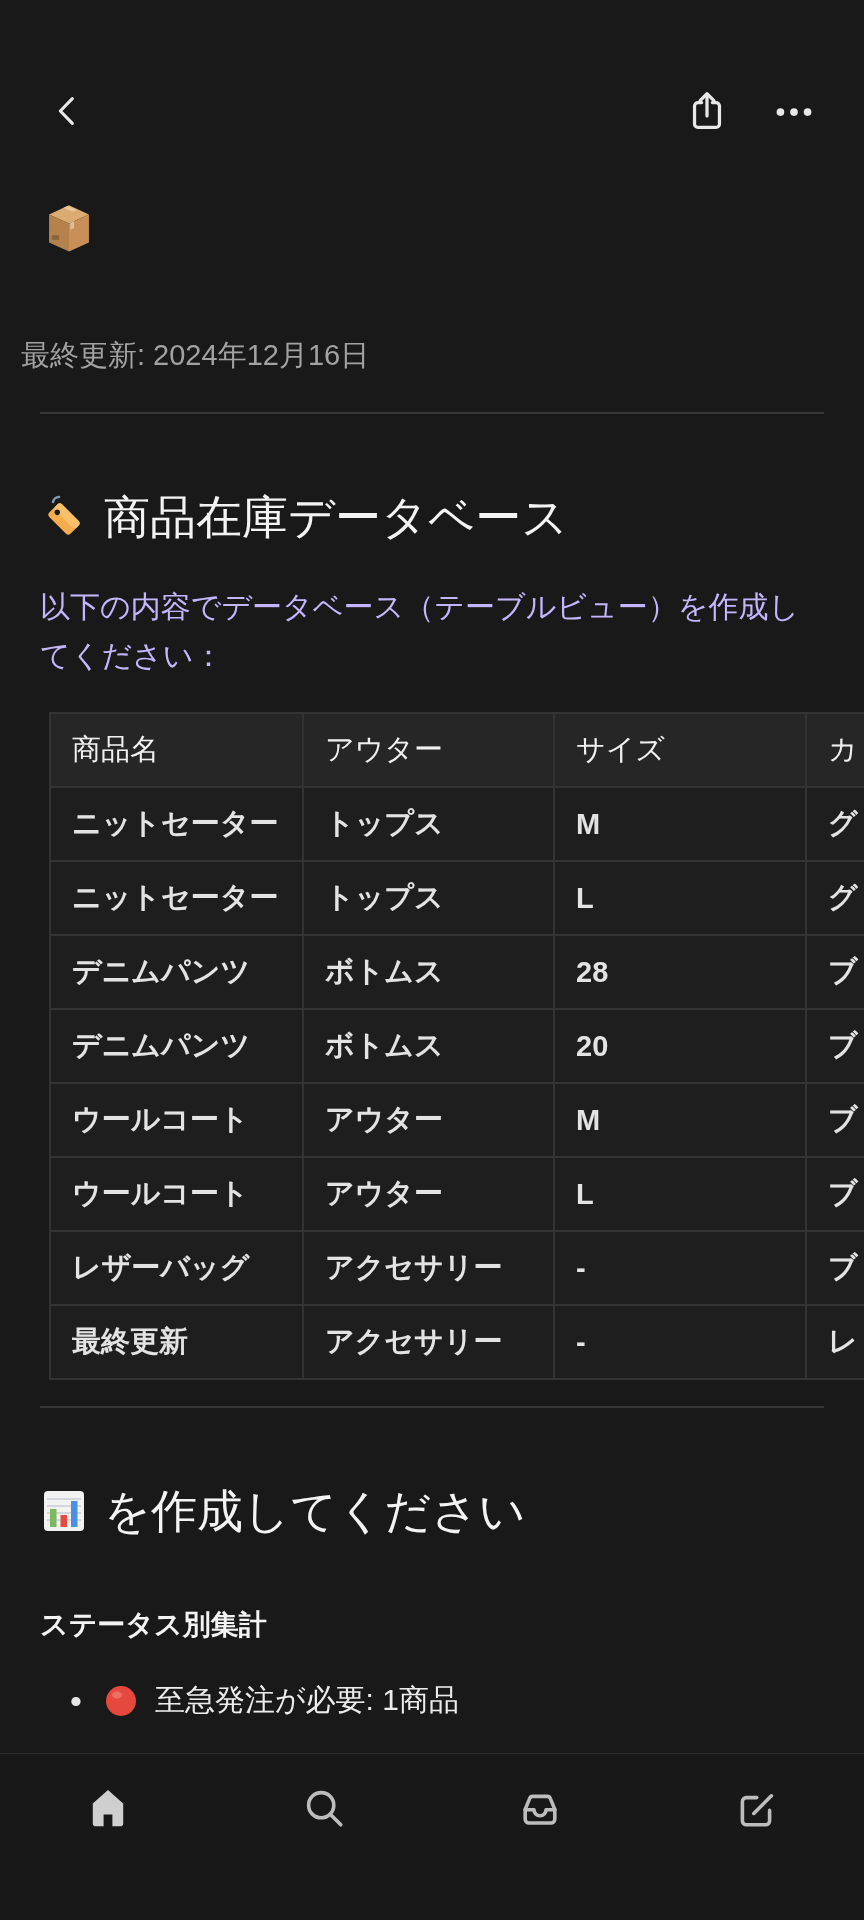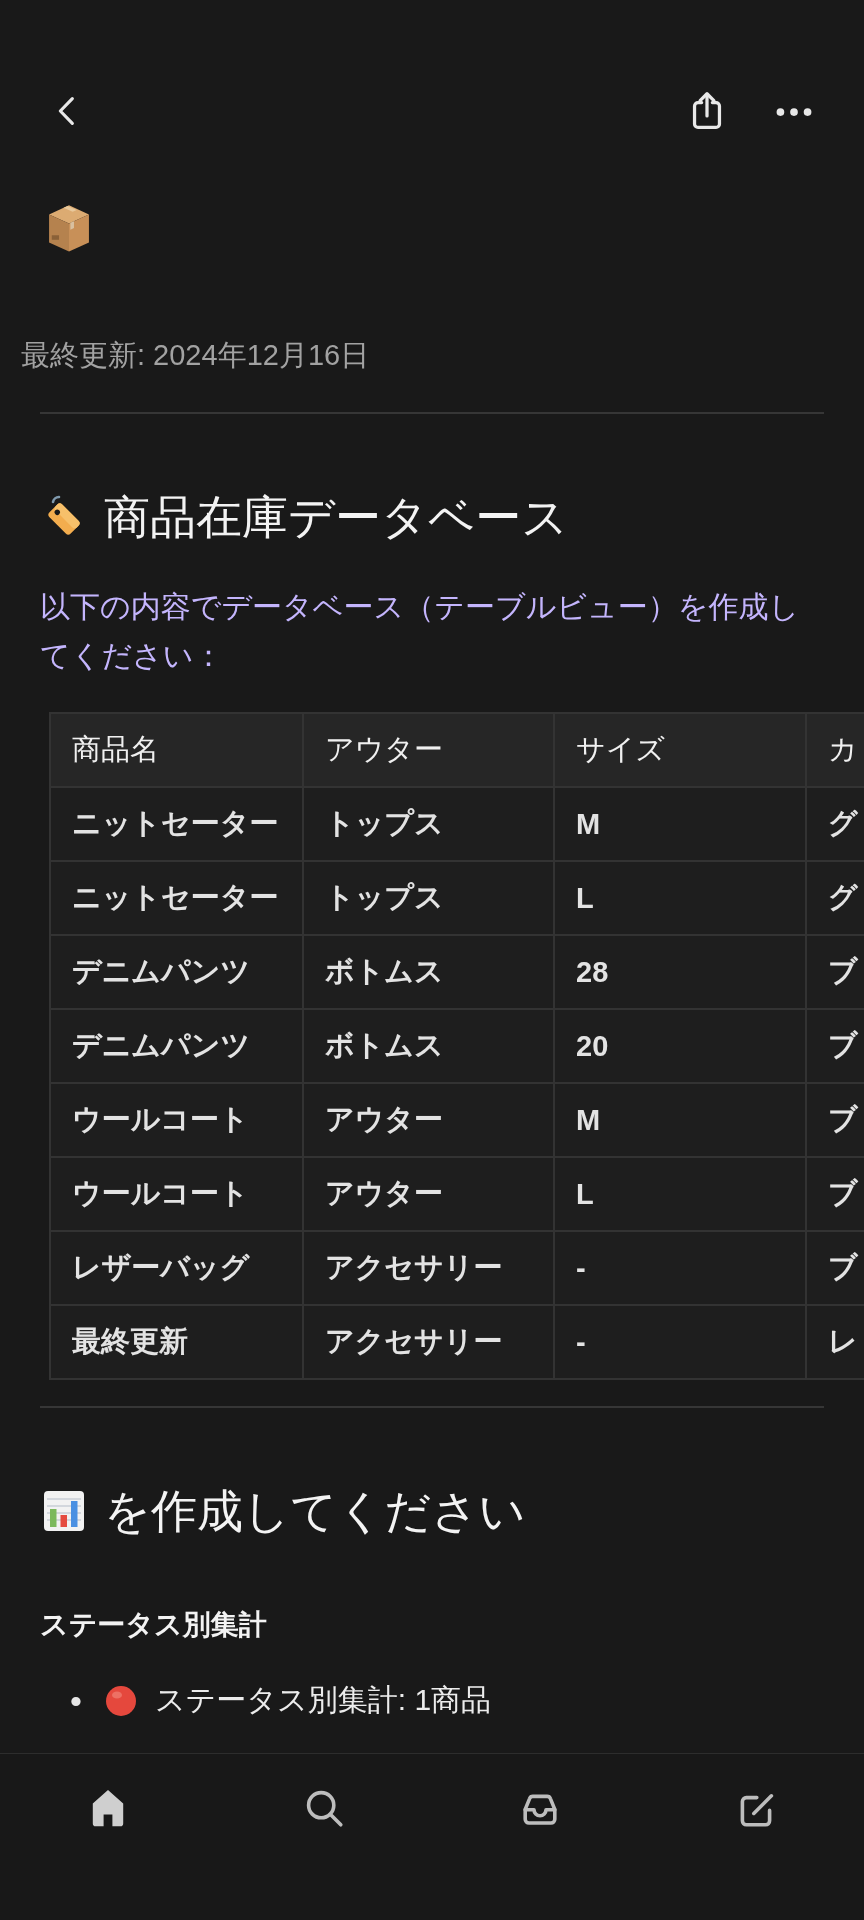--- a/index.html
+++ b/index.html
@@ -199,21 +199,21 @@
 <div class="subheading">ステータス別集計</div>
 
 <div class="bullet-row">
   <span class="bullet-dot">•</span>
   <span class="emoji">
     <svg viewBox="0 0 34 34" width="34" height="34">
       <circle cx="17" cy="17" r="15" fill="#e5483d"></circle>
       <ellipse cx="13" cy="11" rx="5" ry="3.6" fill="#ef7a6e" opacity="0.8"></ellipse>
     </svg>
   </span>
-  <span class="bullet-text">ステータス別集計: 1商品</span>
+  <span class="bullet-text">至急発注が必要: 1商品</span>
 </div>
 
 <div class="bottom-nav">
   <div class="nav-btn">
     <span>
       <svg width="48" height="48" viewBox="0 0 24 24">
         <path d="M12 3 L4.4 9.7 V19.7 A1.4 1.4 0 0 0 5.8 21.1 H9.8 V15.3 H14.2 V21.1 H18.2 A1.4 1.4 0 0 0 19.6 19.7 V9.7 Z" fill="#cfcfcf"></path>
       </svg>
     </span>
   </div>

